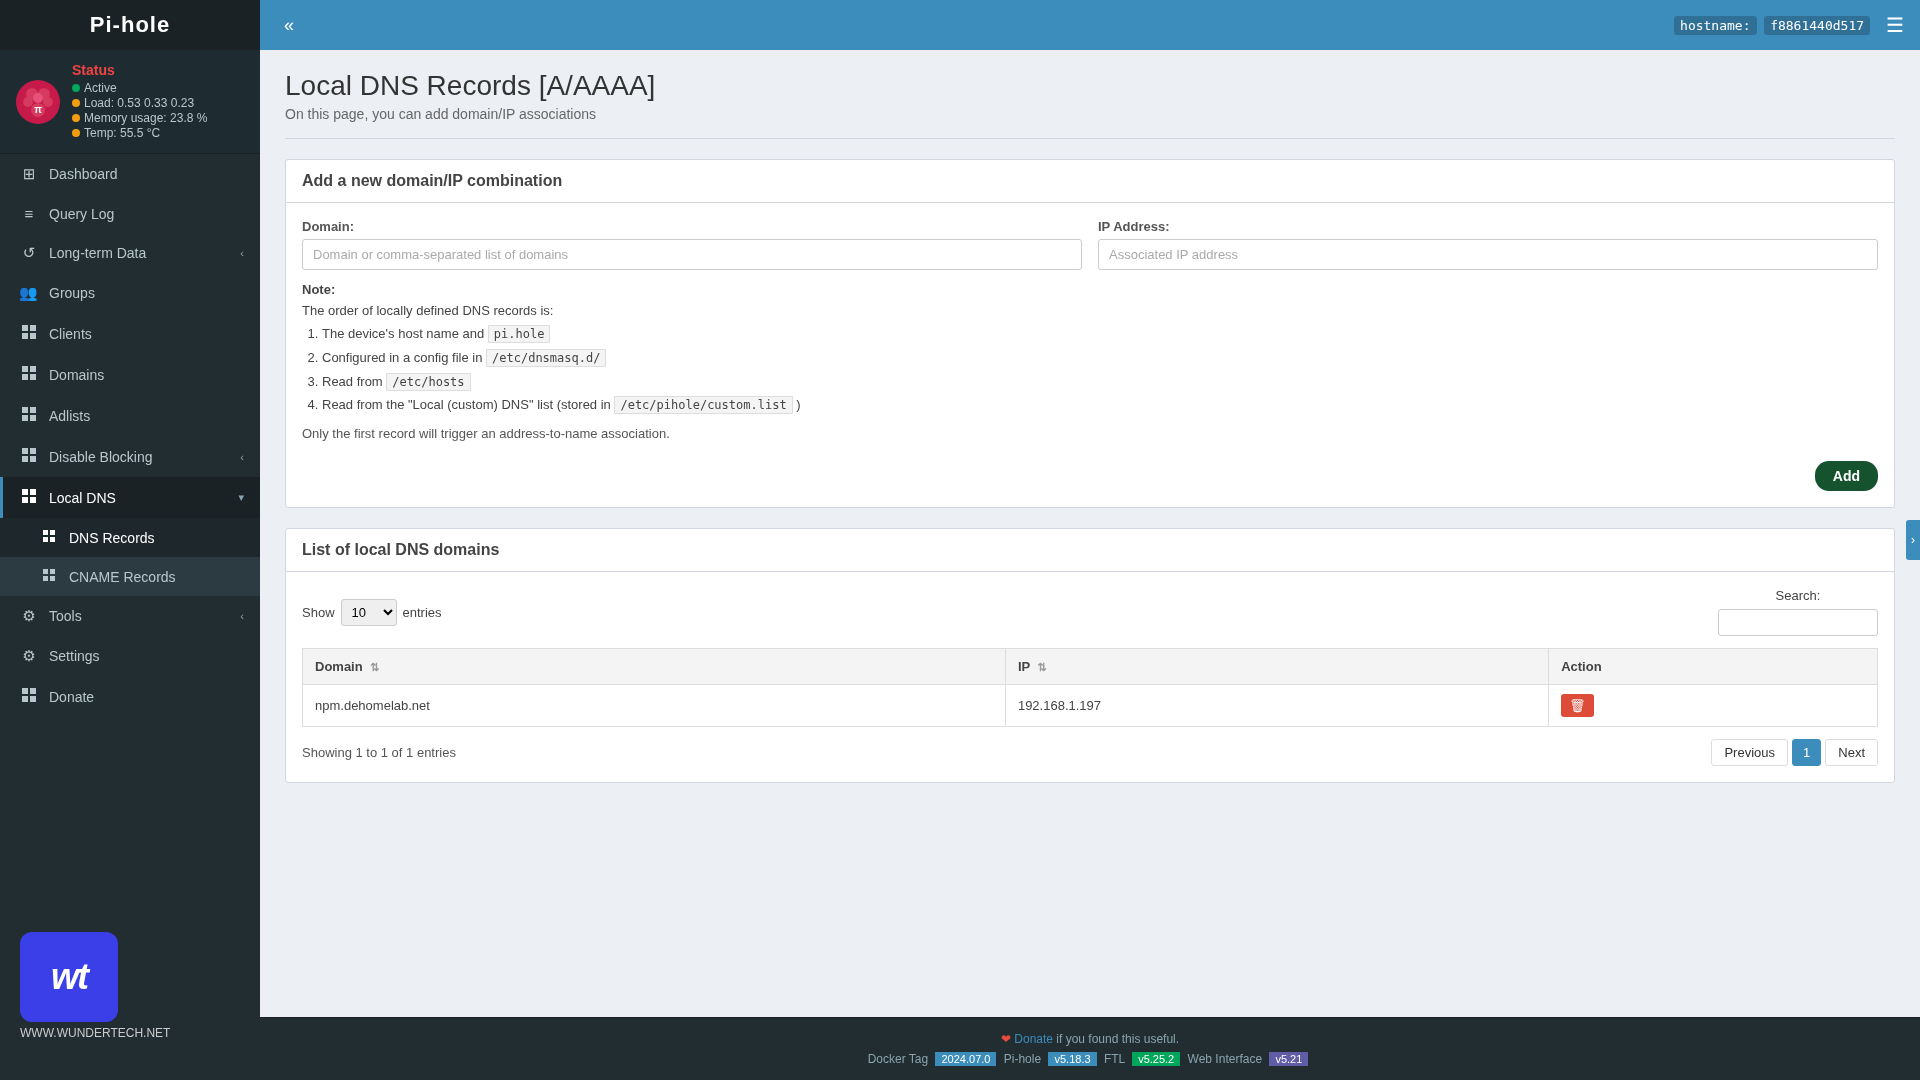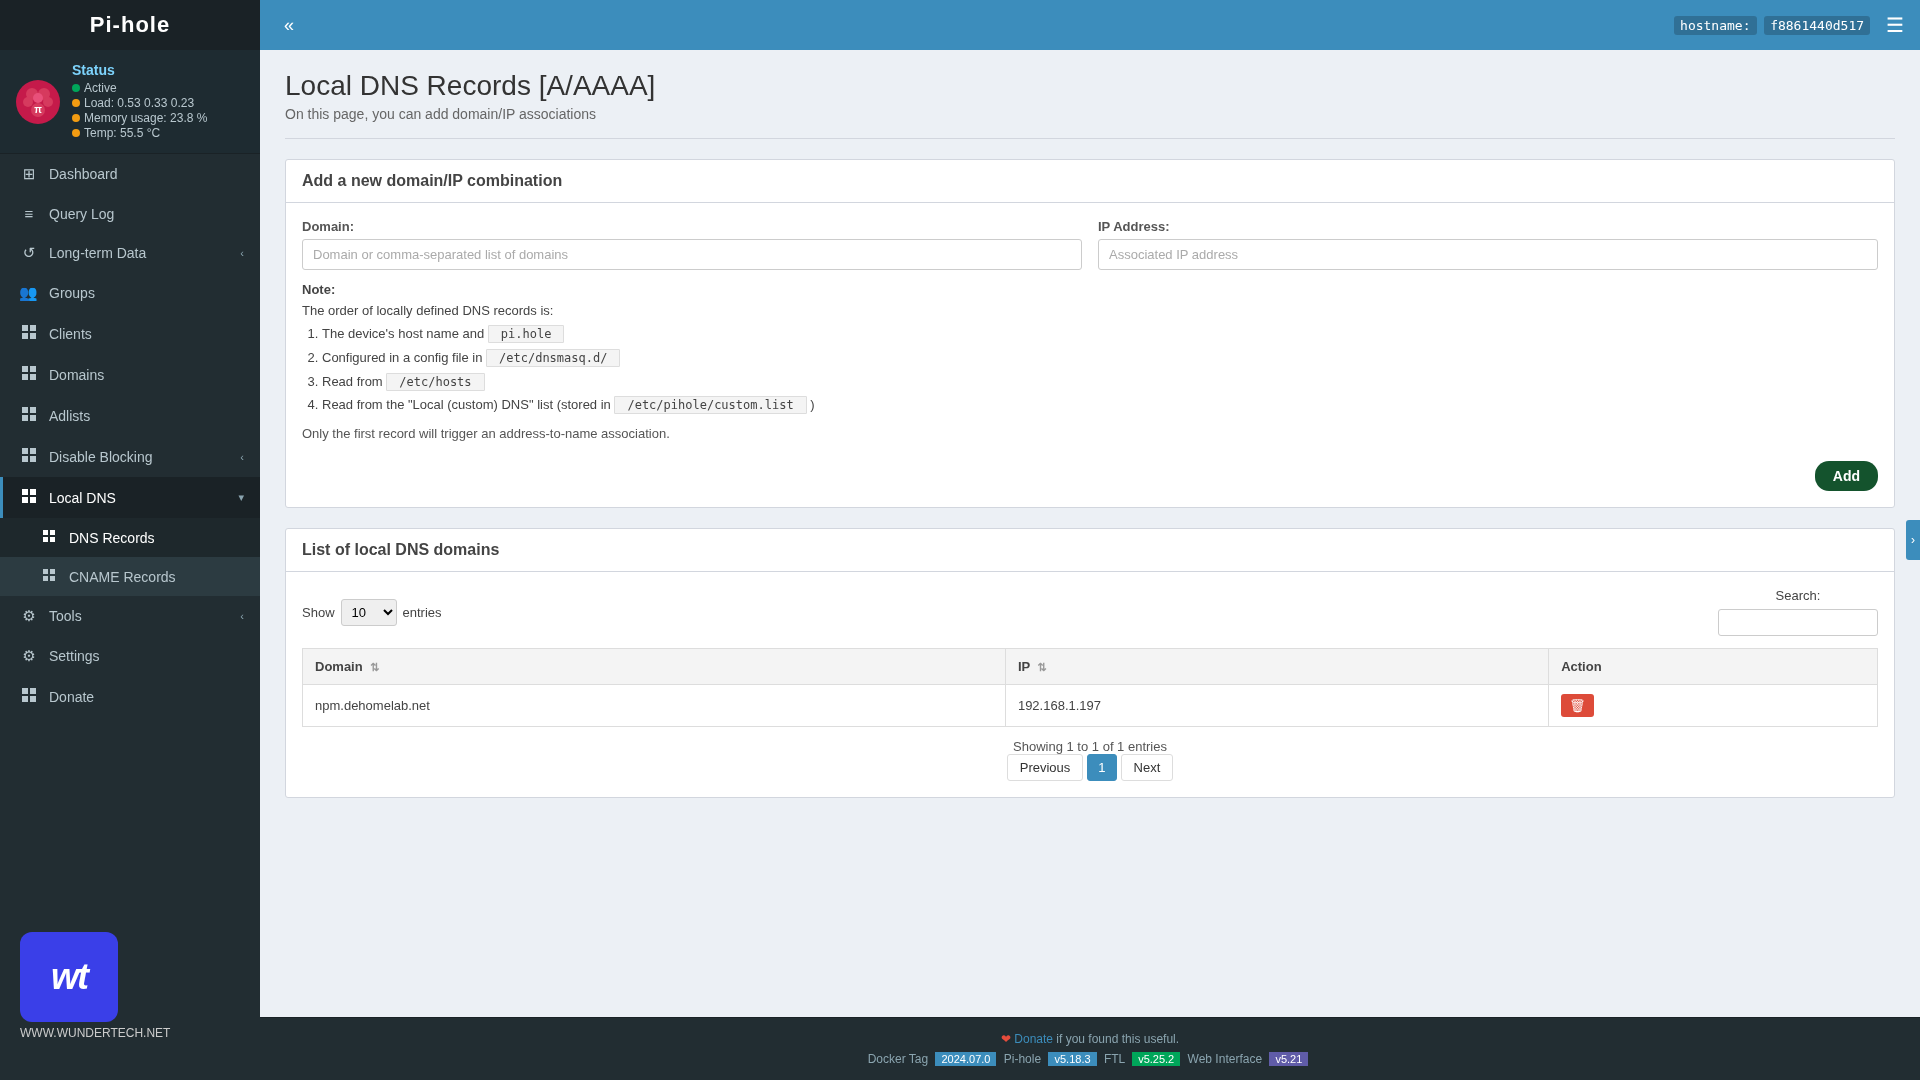--- a/index.html
+++ b/index.html
@@ -43,21 +43,21 @@
       background: #1e2b31;
       border-bottom: 1px solid #1a2226;
     }
     .raspberry-logo {
       width: 48px;
       height: 48px;
       margin-right: 10px;
       flex-shrink: 0;
     }
     .status-info { font-size: 12px; color: #b8c7ce; }
-    .status-title { font-size: 14px; font-weight: 600; color: #7dd3fc; margin-bottom: 3px; }
+    .status-title { font-size: 14px; font-weight: 600; color: #ef4444; margin-bottom: 3px; }
     .status-dot { display: inline-block; width: 8px; height: 8px; border-radius: 50%; margin-right: 4px; }
     .dot-green { background: #00a65a; }
     .dot-orange { background: #f39c12; }
     .status-line { display: flex; align-items: center; margin: 1px 0; }
 
     .sidebar-nav { flex: 1; overflow-y: auto; }
     .nav-item {
       display: flex;
       align-items: center;
       padding: 11px 16px;
@@ -162,21 +162,21 @@
 
     
     .note-box { margin: 12px 0; font-size: 13px; color: #444; }
     .note-box .note-title { font-weight: 600; margin-bottom: 6px; }
     .note-box ol { padding-left: 20px; }
     .note-box ol li { margin: 3px 0; line-height: 1.6; }
     .code-inline {
       background: #f4f4f4;
       border: 1px solid #ddd;
       border-radius: 1px;
-      padding: 1px 12px;
+      padding: 1px 5px;
       font-family: monospace;
       font-size: 12px;
     }
     .note-only { color: #555; font-size: 13px; margin-top: 10px; }
 
     .btn-add {
       background: #14532d;
       color: #fff;
       border: none;
       padding: 7px 18px;
@@ -260,21 +260,20 @@
     }
 
     
     .pagination-row {
       display: flex;
       justify-content: space-between;
       align-items: center;
       margin-top: 12px;
       font-size: 13px;
       color: #555;
-      flex-direction: column;
     }
     .pagination-btns { display: flex; align-items: center; gap: 4px; }
     .page-btn {
       padding: 5px 12px;
       border: 1px solid #ddd;
       background: #fff;
       border-radius: 3px;
       cursor: pointer;
       font-size: 13px;
       color: #333;

